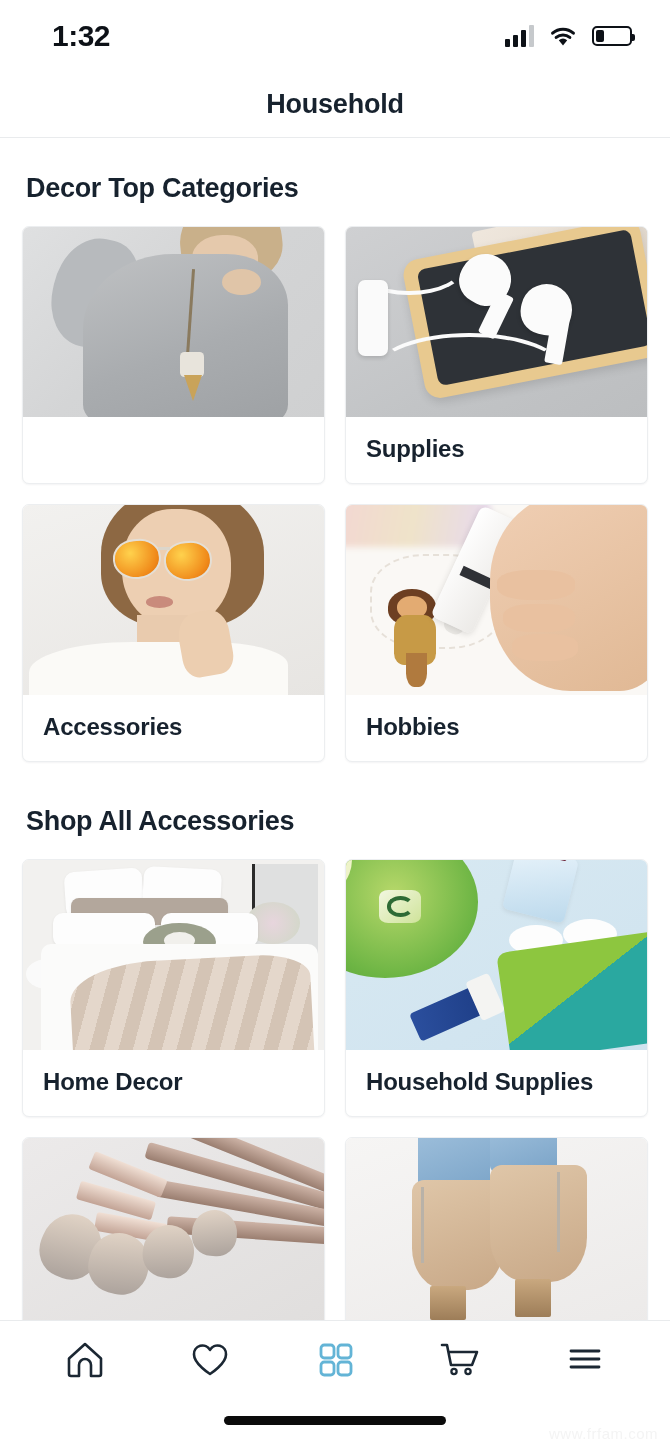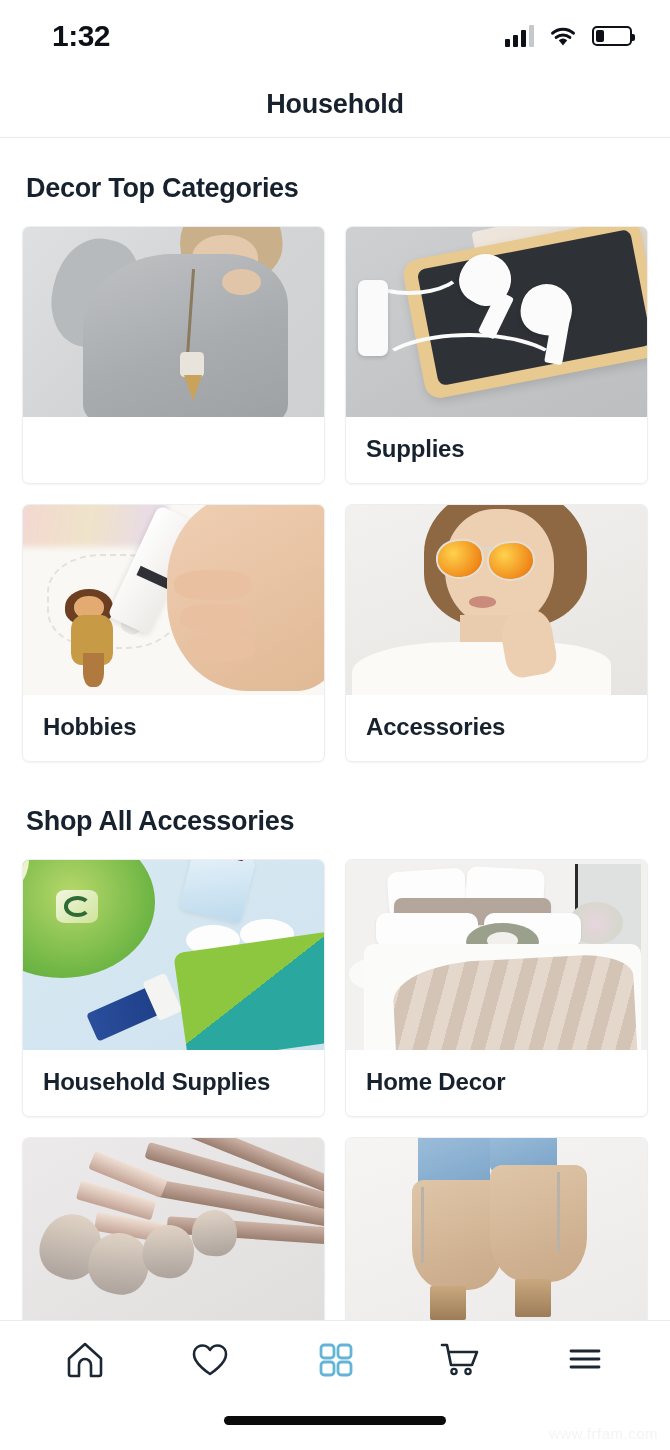--- a/index.html
+++ b/index.html
@@ -485,61 +485,81 @@
           <div class="bud b2"></div>
             <div class="stem s2"></div>
           <div class="cable"></div>
         </div>
       </div>
       <div class="card-label">Supplies</div>
     </div>
 
     <div class="card">
       <div class="card-img">
+        <div class="scene sc-acc">
+          <div class="hair2"></div>
+            <div class="face"></div>
+          <div class="glass g1"></div>
+            <div class="glass g2"></div>
+            <div class="bridge"></div>
+          <div class="lips"></div>
+            <div class="neck"></div>
+          <div class="shirt"></div>
+            <div class="hand"></div>
+        </div>
+      </div>
+      <div class="card-label">Accessories</div>
+    </div>
+
+    <div class="card">
+      <div class="card-img">
         <div class="scene sc-hob">
           <div class="paper"></div>
             <div class="markers"></div>
             <div class="sketch"></div>
           <div class="chara-hair"></div>
             <div class="chara-face"></div>
           <div class="chara-body"></div>
             <div class="chara-leg"></div>
           <div class="marker-tip"></div>
             <div class="marker"></div>
             <div class="marker-band"></div>
           <div class="hand2"></div>
           <div class="finger f1"></div>
             <div class="finger f2"></div>
             <div class="finger f3"></div>
         </div>
       </div>
       <div class="card-label">Hobbies</div>
     </div>
+  </div>
+
+  <div class="section-title second">Shop All Accessories</div>
+
+  <div class="grid">
 
     <div class="card">
       <div class="card-img">
-        <div class="scene sc-acc">
-          <div class="hair2"></div>
-            <div class="face"></div>
-          <div class="glass g1"></div>
-            <div class="glass g2"></div>
-            <div class="bridge"></div>
-          <div class="lips"></div>
-            <div class="neck"></div>
-          <div class="shirt"></div>
-            <div class="hand"></div>
-        </div>
-      </div>
-      <div class="card-label">Accessories</div>
-    </div>
-  </div>
-
-  <div class="section-title second">Shop All Accessories</div>
-
-  <div class="grid">
+        <div class="scene sc-home">
+          <div class="wall"></div>
+            <div class="window"></div>
+            <div class="flowers"></div>
+          <div class="pillow p1"></div>
+            <div class="pillow p2"></div>
+          <div class="pillow taupe"></div>
+          <div class="pillow p3"></div>
+            <div class="pillow p4"></div>
+          <div class="cushion"></div>
+          <div class="table"></div>
+          <div class="bed"></div>
+            <div class="knit"></div>
+        </div>
+      </div>
+      <div class="card-label">Home Decor</div>
+    </div>
 
     <div class="card">
       <div class="card-img">
         <div class="scene sc-house">
           <div class="tub">
               <div class="tub-inner"></div>
             </div>
           <div class="pod"></div>
           <div class="purell">
               <div class="cap"></div>
@@ -548,40 +568,20 @@
             <div class="roll r2"></div>
           <div class="tissue"></div>
           <div class="paste">
               <div class="cap2"></div>
             </div>
         </div>
       </div>
       <div class="card-label">Household Supplies</div>
     </div>
 
-    <div class="card">
-      <div class="card-img">
-        <div class="scene sc-home">
-          <div class="wall"></div>
-            <div class="window"></div>
-            <div class="flowers"></div>
-          <div class="pillow p1"></div>
-            <div class="pillow p2"></div>
-          <div class="pillow taupe"></div>
-          <div class="pillow p3"></div>
-            <div class="pillow p4"></div>
-          <div class="cushion"></div>
-          <div class="table"></div>
-          <div class="bed"></div>
-            <div class="knit"></div>
-        </div>
-      </div>
-      <div class="card-label">Home Decor</div>
-    </div>
-
     <div class="card clipped">
       <div class="card-img">
         <div class="scene sc-brush">
           <div class="handle" style="left:46%;top:4%;width:62%;transform:rotate(22deg)"></div>
           <div class="handle" style="left:40%;top:16%;width:64%;transform:rotate(16deg)"></div>
           <div class="handle" style="left:44%;top:30%;width:60%;transform:rotate(10deg)"></div>
           <div class="handle" style="left:48%;top:44%;width:56%;transform:rotate(4deg)"></div>
           <div class="ferrule" style="left:22%;top:14%;width:26%;transform:rotate(22deg)"></div>
           <div class="ferrule" style="left:18%;top:28%;width:26%;transform:rotate(16deg)"></div>
           <div class="ferrule" style="left:24%;top:42%;width:24%;transform:rotate(10deg)"></div>

